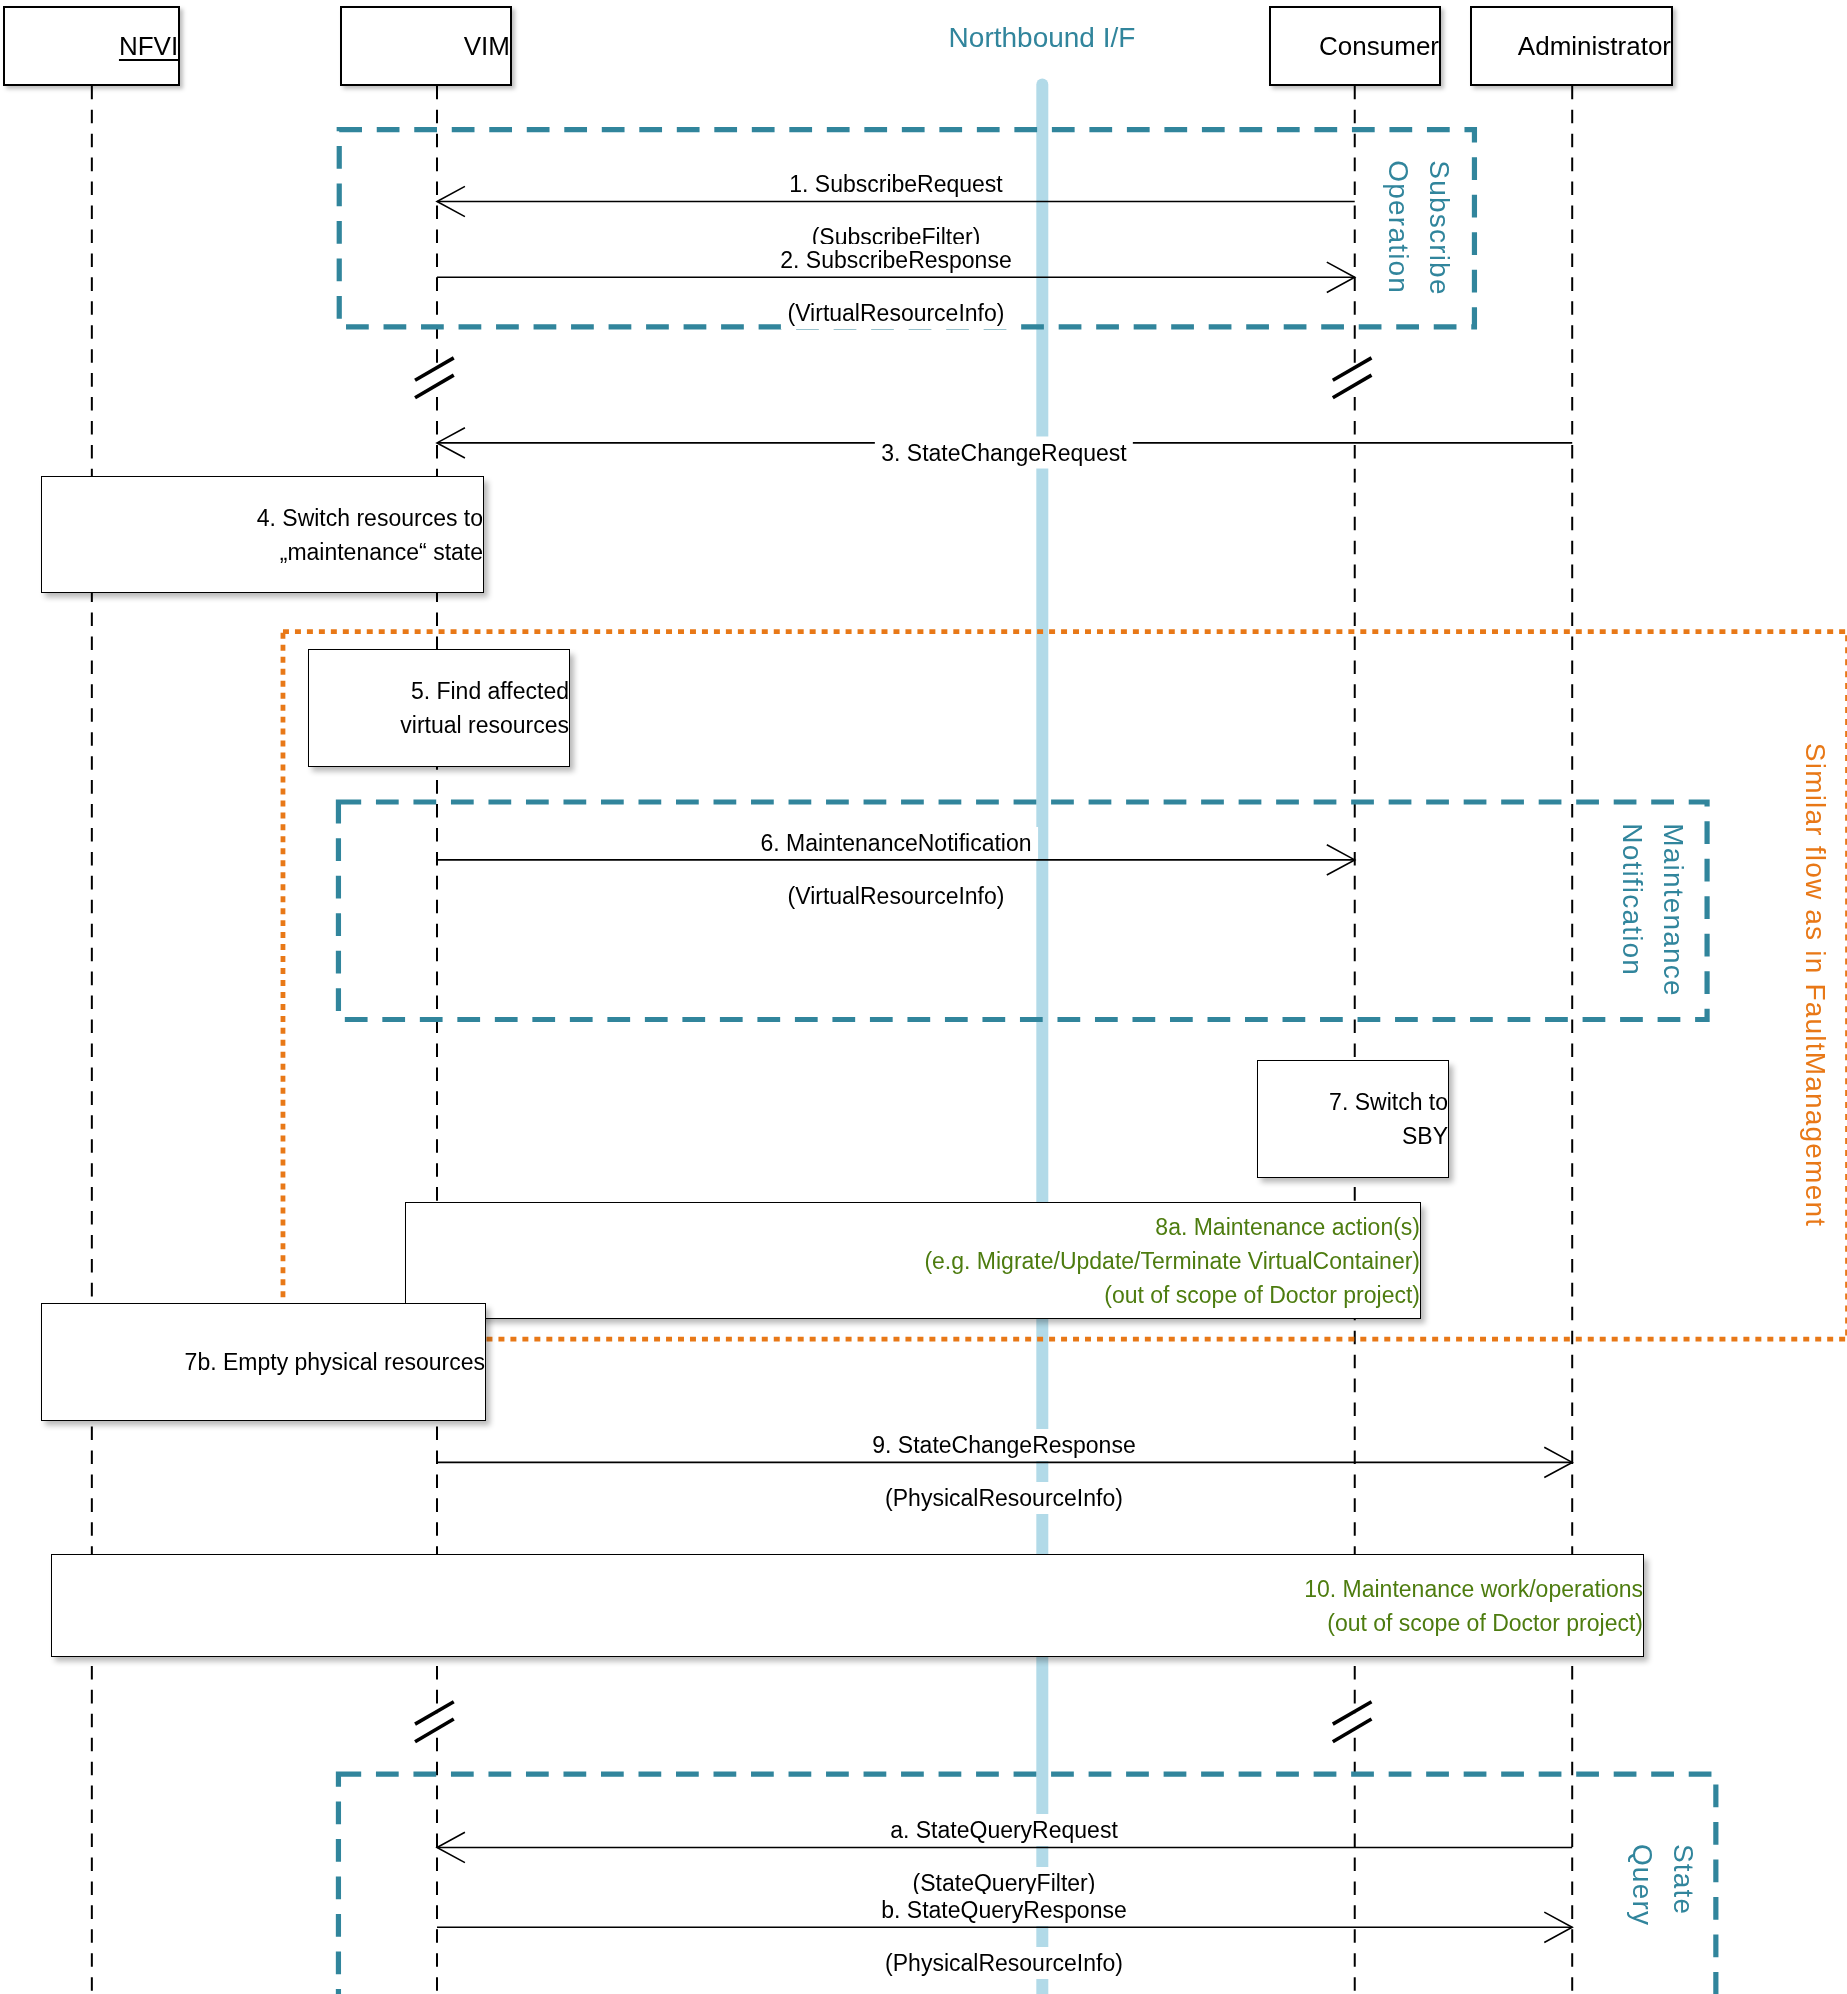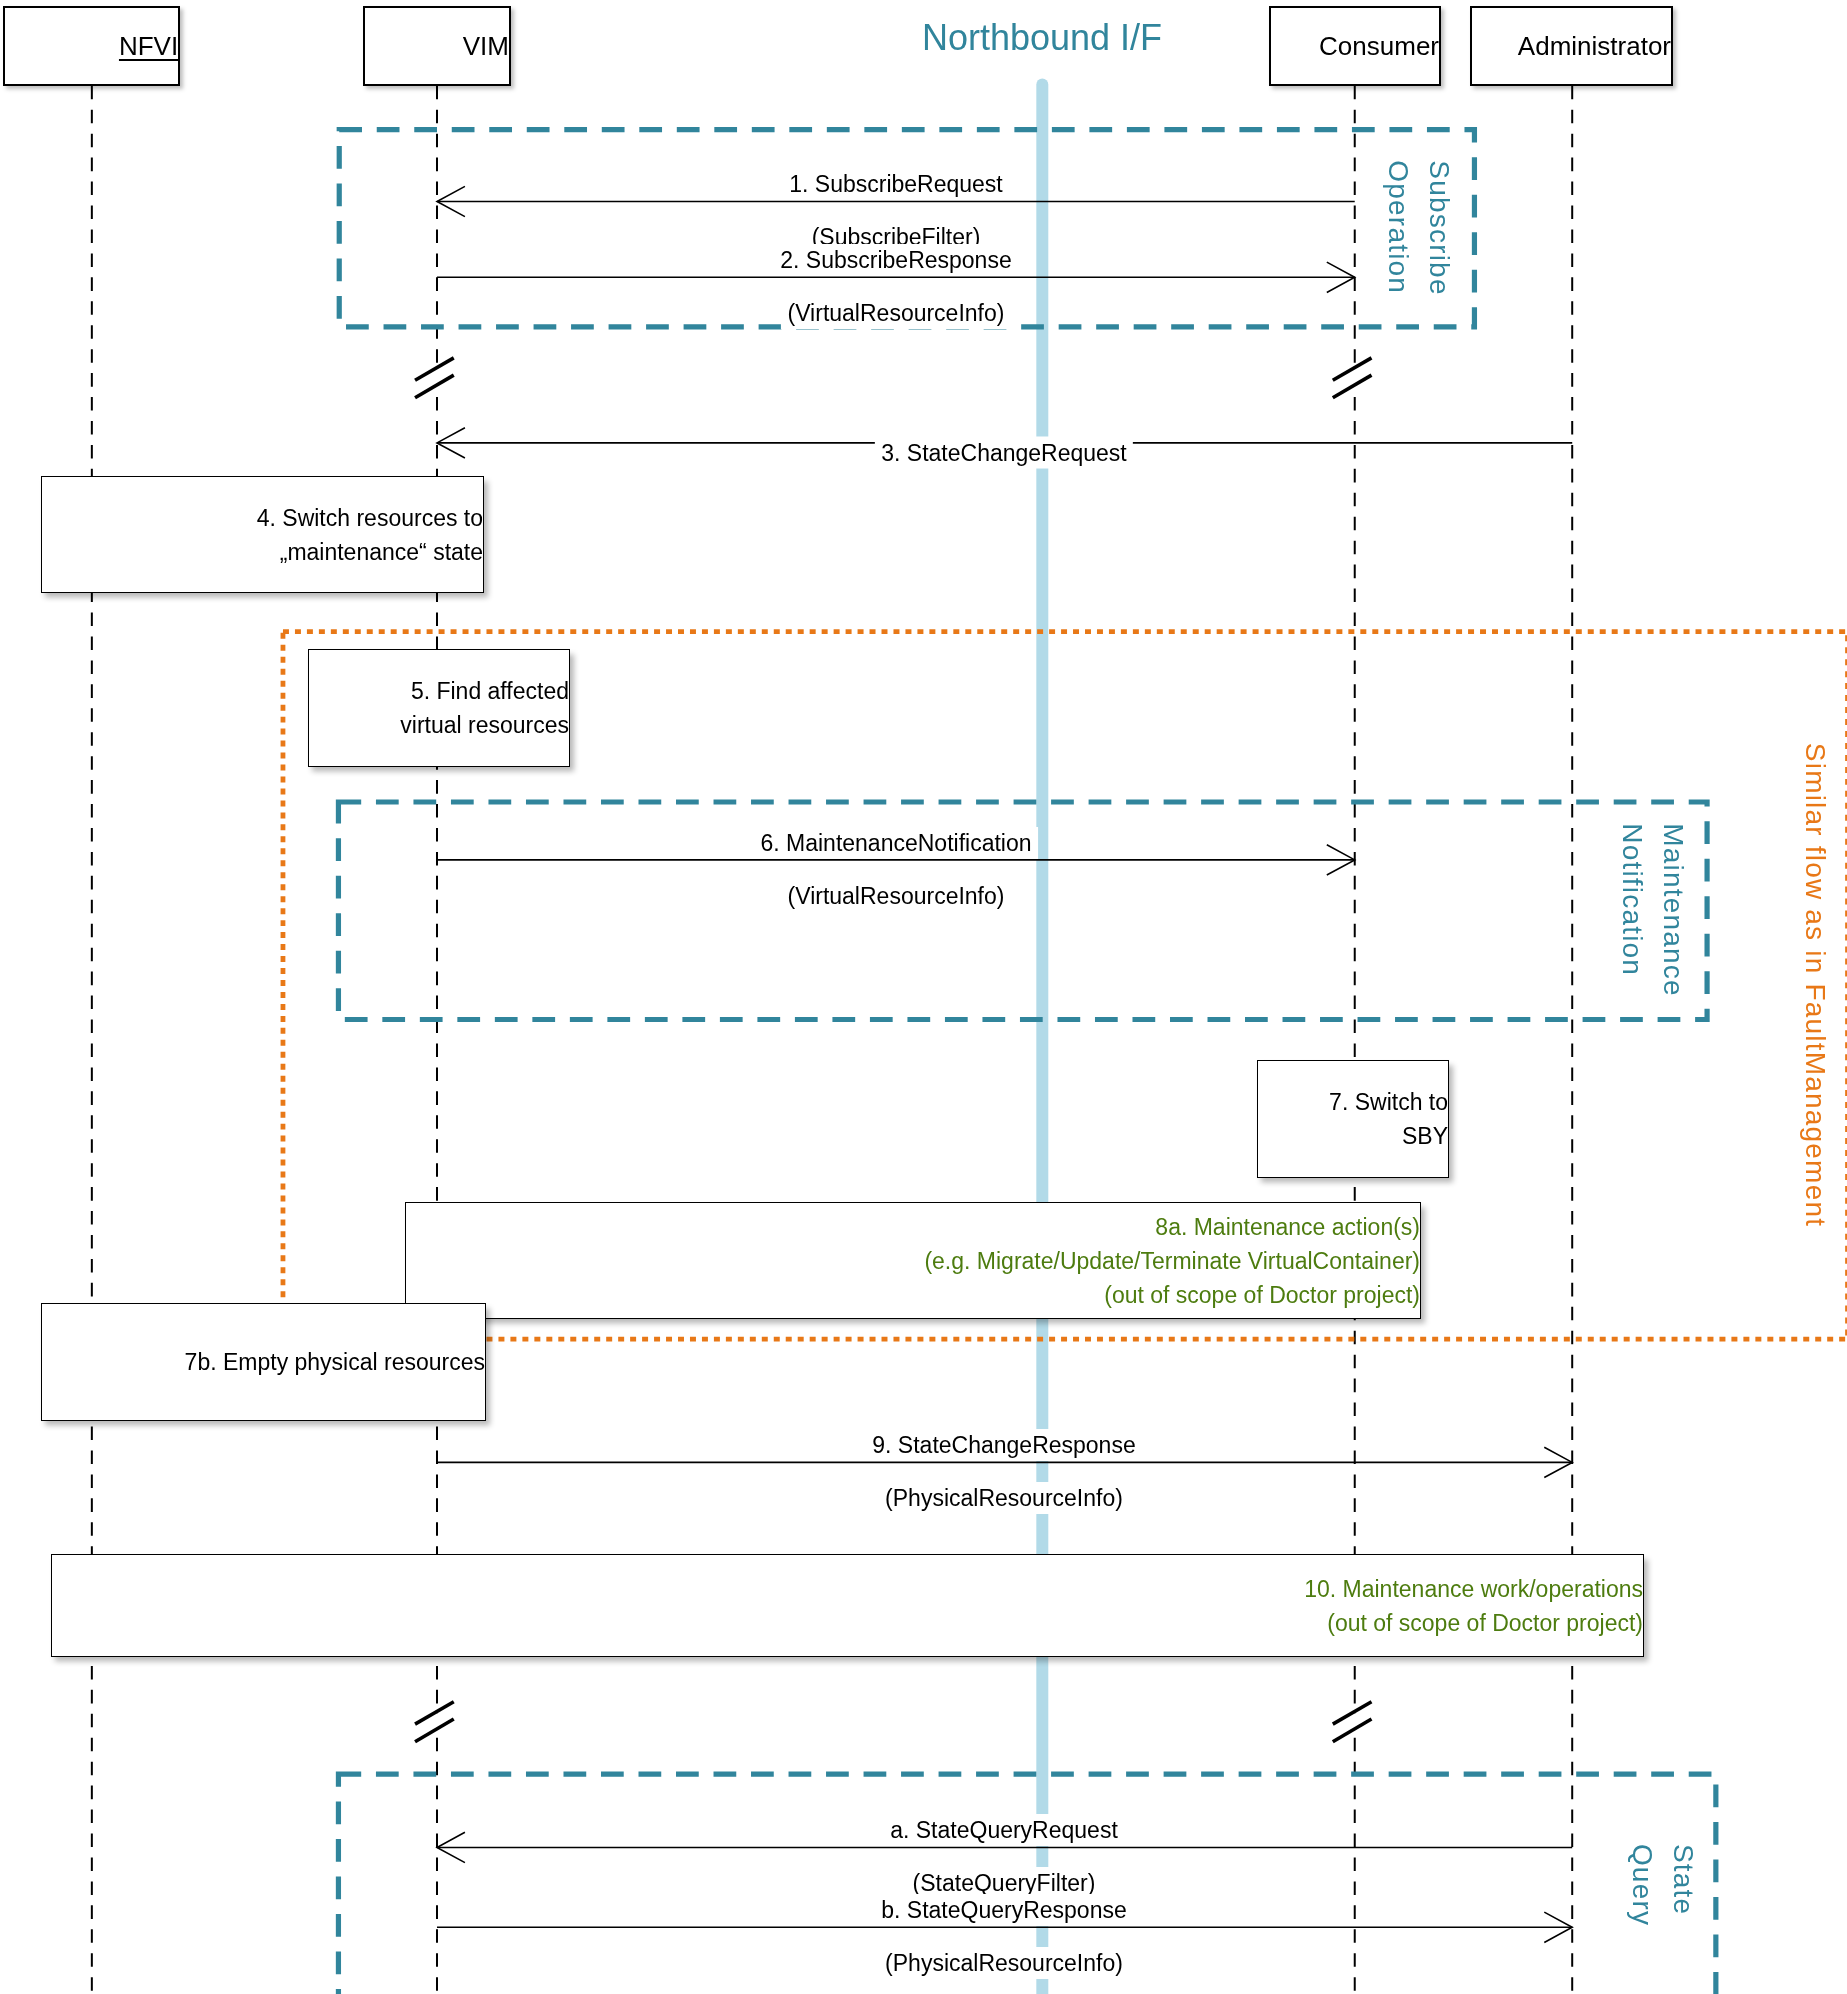--- a/index.html
+++ b/index.html
@@ -13,21 +13,21 @@
     position:absolute;top:6px;height:80px;background:#fff;
     border:2.8px solid #000;box-sizing:border-box;
     display:flex;align-items:center;justify-content:flex-end;
     font-size:26px;white-space:nowrap;
     box-shadow:3.2px 3.2px 4px rgba(0,0,0,0.25);
   }
   .actor .u{text-decoration:underline;text-underline-offset:4px;text-decoration-thickness:2.4px;}
   
   .nb-title{
     position:absolute;transform:translate(-50%,-50%);
-    font-size:36px;color:#31859C;white-space:nowrap;
+    font-size:28px;color:#31859C;white-space:nowrap;
   }
   
   .msg{
     position:absolute;transform:translate(-50%,-50%);
     text-align:center;font-size:23px;line-height:34px;white-space:nowrap;
   }
   .msg span{display:inline-block;background:#fff;padding:0 6.4px;line-height:32px;margin-top:20px;}
   
   .abox{
     position:absolute;background:#fff;border:1.6px solid #000;box-sizing:border-box;
@@ -115,21 +115,21 @@
       <line x1="1095" y1="4830" x2="3940" y2="4830"></line>
       <polyline points="3870,4792 3940,4830 3870,4868"></polyline>
     </g>
   </svg>
 
   <div class="nb-title" style="left:1042px;top:38px">Northbound I/F</div>
 
   <div class="actor" style="left:3.2px;width:177px">
     <span class="u">NFVI</span>
   </div>
-  <div class="actor" style="left:363px;width:148px">
+  <div class="actor" style="left:340px;width:172px">
     <span>VIM</span>
   </div>
   <div class="actor" style="left:1269px;width:172px">
     <span>Consumer</span>
   </div>
   <div class="actor" style="left:1470px;width:203px">
     <span>Administrator</span>
   </div>
 
   <div class="msg" style="left:896px;top:201px">

